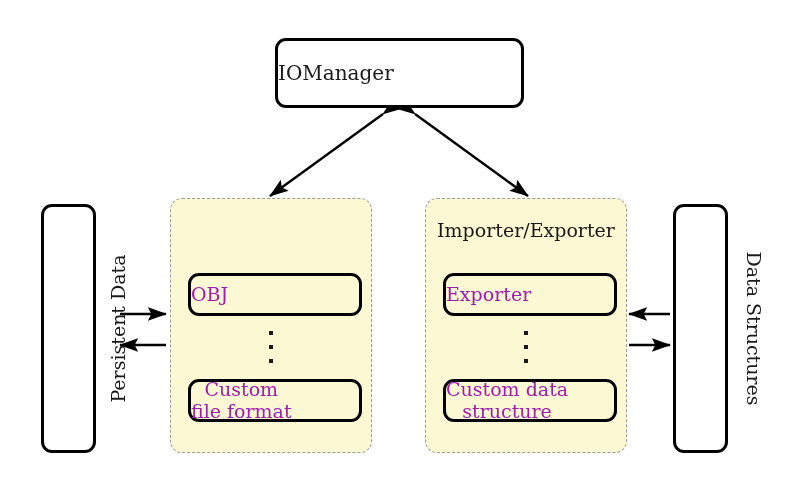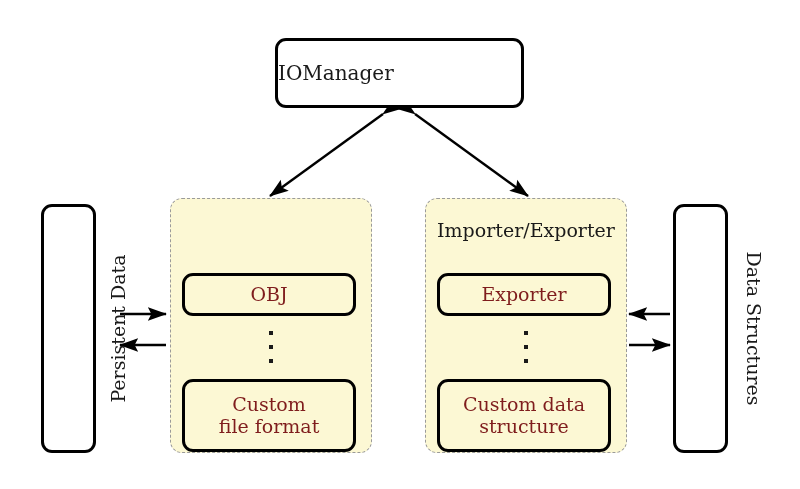--- a/index.html
+++ b/index.html
@@ -92,35 +92,34 @@
 
   
   .inner-box {
     position: absolute;
     box-sizing: border-box;
     border: 3px solid #000000;
     border-radius: 11px;
     background: #fcf8d4;
     display: flex;
     align-items: center;
-    justify-content: center;
     text-align: center;
     font-size: 19px;
     line-height: 1.15;
-    color: #7f1d1d;
-    left: 11px;
+    color: #a21caf;
+    left: 17px;
     width: 174px;
   }
   .inner-top {
     top: 74px;
     height: 43px;
   }
   .inner-bottom {
     top: 180px;
-    height: 73px;
+    height: 43px;
   }
 
   
   .vdots {
     position: absolute;
     left: 0;
     top: 132px;
     width: 100%;
     display: flex;
     flex-direction: column;

